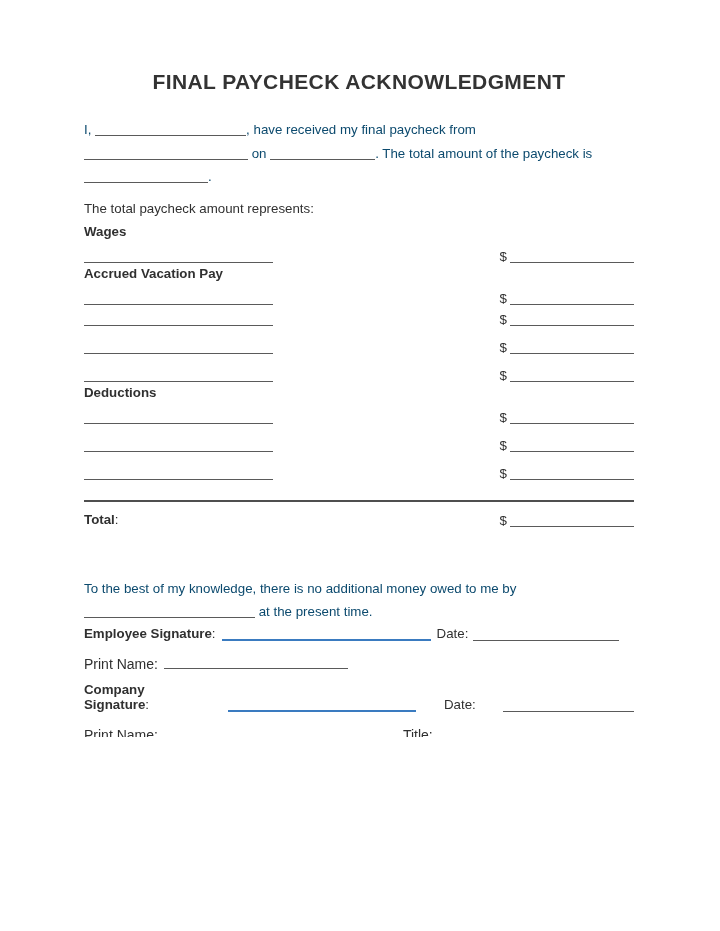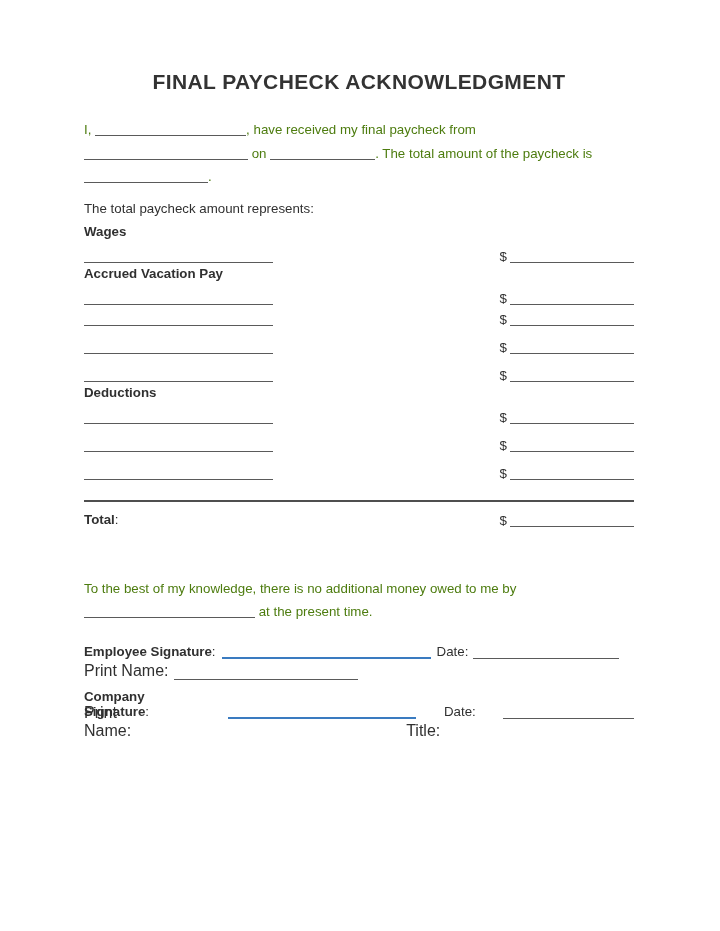--- a/index.html
+++ b/index.html
@@ -7,21 +7,21 @@
     position:relative; width:720px; height:737px; background:#ffffff;
     font-family:"Liberation Sans", sans-serif; color:#303030; overflow:hidden;
   }
   .content { position:absolute; left:84px; top:0; width:550px; }
 
   .doc-title {
     margin-top:70px; text-align:center; font-size:21px; font-weight:bold;
     color:#333333; letter-spacing:0.4px;
   }
 
-  .para { font-size:13.3px; line-height:23.5px; color:#4d7c0f; }
+  .para { font-size:13.3px; line-height:23.5px; color:#0c4a6e; }
   .intro { margin-top:24px; }
 
   .blank {
     display:inline-block; height:12px; vertical-align:-2px;
     border-bottom:1.6px solid #5a5a5a;
   }
   .blank.blue { border-bottom:2px solid #3a7bc0; }
 
   .name-blank   { width:151px; }
   .from-blank   { width:164px; }
@@ -45,26 +45,26 @@
 
   .total-row {
     display:flex; justify-content:space-between; align-items:flex-end;
     margin-top:10px; font-size:13.3px;
   }
   .total-label b { font-weight:bold; }
 
   .closing { margin-top:50px; }
   .owed-blank { width:171px; }
 
-  .sig-row { display:flex; align-items:flex-end; font-size:13.3px; margin-top:18px; height:17px; }
+  .sig-row { display:flex; align-items:flex-end; font-size:13.3px; height:17px; }
   .sig-row .lbl b { font-weight:bold; }
   .sig-line { width:209px; margin-left:6px; }
   .date-lbl { margin-left:6px; }
   .date-line { width:146px; margin-left:5px; }
-  .pn-row { display:flex; align-items:flex-end; font-size:16px; margin-top:4px; height:17px; }
+  .pn-row { display:flex; font-size:14px; margin-top:15px; height:17px; }
   .pn-line { width:184px; margin-left:6px; border-bottom-width:1.8px; }
   .company-row { margin-top:22px;gap:22px; }
   .title-lbl { margin-left:55px; }
   .title-line { width:193px; margin-left:6px; }
 
   .footer-brand {
     position:absolute; left:95px; top:854px; font-size:22px; font-weight:bold;
     color:#141414; letter-spacing:0.2px;
   }
   .footer-page { position:absolute; right:84px; top:861px; font-size:12px; color:#303030;text-align:right; }

